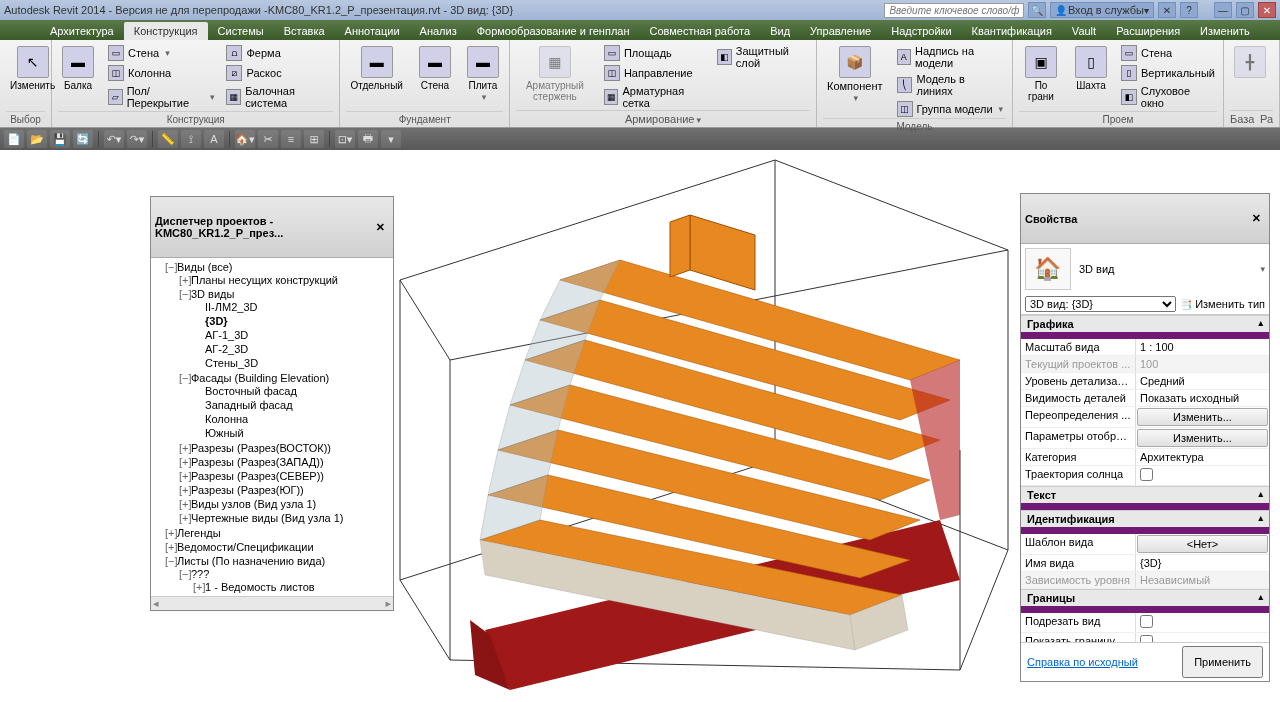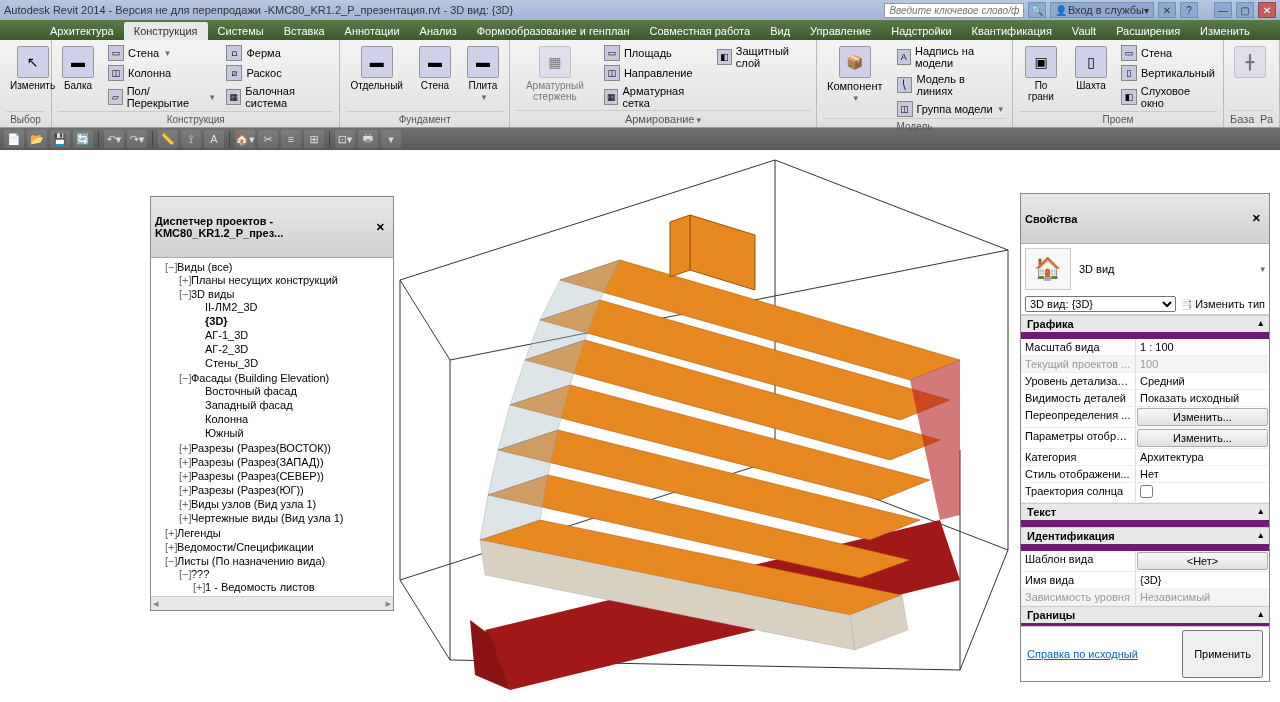--- a/index.html
+++ b/index.html
@@ -54,21 +54,21 @@
 .props-body { flex:1; overflow:auto; }
 .pgroup { background:#e8e8e8; padding:2px 6px; font-weight:bold; border-top:1px solid #ccc; border-bottom:7px solid #701a75; display:flex; justify-content:space-between; }
 .prow { display:flex; border-bottom:1px solid #eee; }
 .prow .pk, .prow .pv { padding:2px 4px; }
 .prow .pk { width:115px; border-right:1px solid #ddd; overflow:hidden; text-overflow:ellipsis; white-space:nowrap; }
 .prow .pv { flex:1; }
 .prow .pv.btn { text-align:center; background:linear-gradient(#f8f8f8,#e0e0e0); border:1px solid #aaa; margin:1px; border-radius:2px; }
 .prow.disabled { color:#999; background:#f4f4f4; }
 .props-foot { border-top:1px solid #ccc; padding:3px 6px; display:flex; justify-content:space-between; align-items:center; }
 .props-foot a { color:#0066cc; text-decoration:underline; cursor:pointer; }
-.props-foot button { padding:16px 10px; }
+.props-foot button { padding:8px 10px; }
 
 .close-x { cursor:pointer; padding:0 4px; }
 .dd { font-size:9px; color:#666; margin-left:2px; }
 </style>
 </head>
 <body>
 
 <div class="titlebar">
   <span class="title-left">Autodesk Revit 2014 - Версия не для перепродажи -</span>
   <span class="title-center">   KMC80_KR1.2_P_презентация.rvt - 3D вид: {3D}</span>
@@ -555,24 +555,20 @@
       </div>
       <div class="prow">
         <div class="pk">Параметры отобра...</div>
         <div class="pv btn">Изменить...</div>
       </div>
       <div class="prow">
         <div class="pk">Категория</div>
         <div class="pv">Архитектура</div>
       </div>
       <div class="prow">
-        <div class="pk">Стиль отображени...</div>
-        <div class="pv">Нет</div>
-      </div>
-      <div class="prow">
         <div class="pk">Траектория солнца</div>
         <div class="pv"><input type="checkbox" style=""></div>
       </div>
       <div class="pgroup">
         <span>Текст</span>
         <span style="font-size:9px">▴</span>
       </div>
       <div class="pgroup">
         <span>Идентификация</span>
         <span style="font-size:9px">▴</span>

